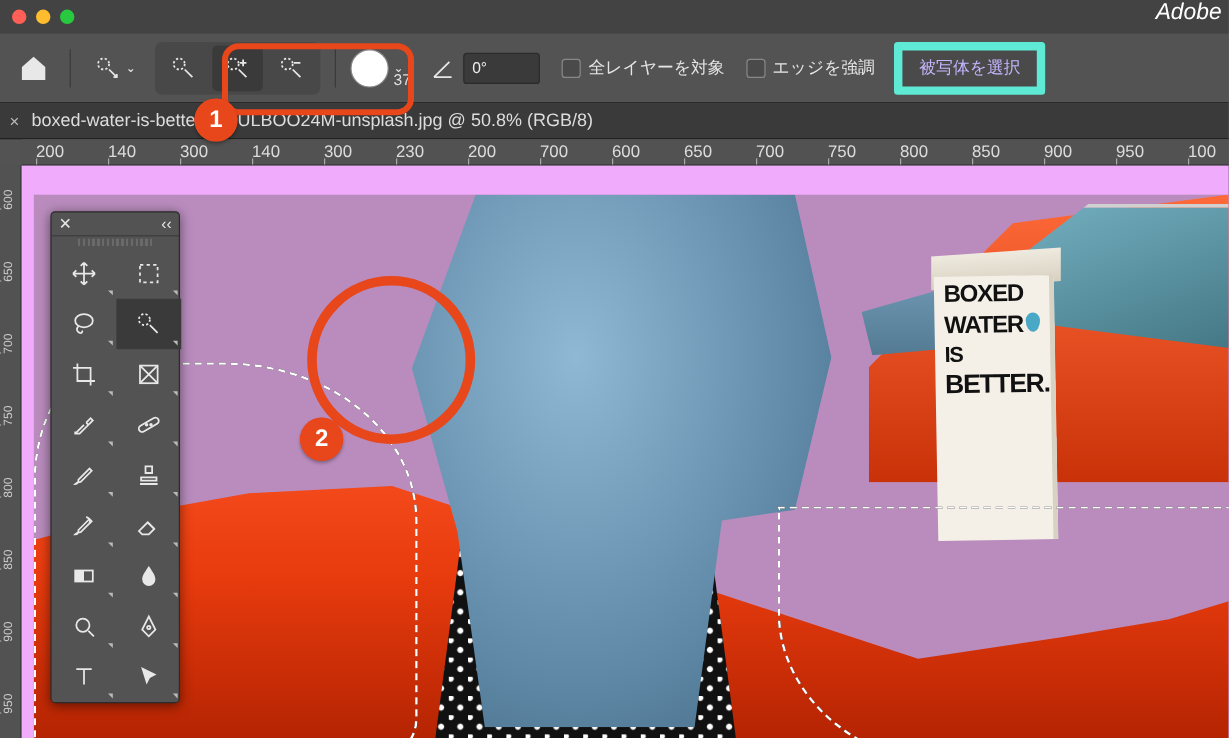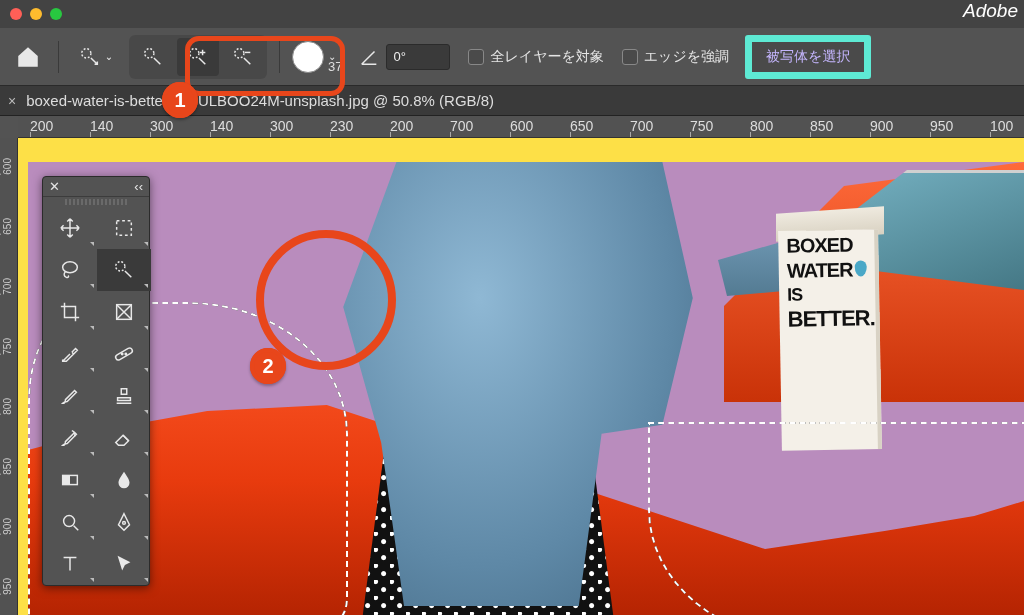--- a/index.html
+++ b/index.html
@@ -88,21 +88,21 @@
     position:absolute; left:0; top:138px; bottom:0; width:18px;
     background:#525252; border-right:1px solid #333;
     color:#ccc; font-size:11px;
   }
   .v-tick { position:absolute; left:2px; writing-mode: vertical-rl; transform: rotate(180deg); font-size:10px;}
   .v-tick::after{ content:""; position:absolute; left:12px; top:0; width:5px; height:1px; background:#aaa;}
 
   
   .canvas-area {
     position:absolute; left:18px; top:138px; right:0; bottom:0;
-    background:#fde047; overflow:hidden;
+    background:#f0abfc; overflow:hidden;
   }
   .photo {
     position:absolute; left:10px; top:24px; right:0; bottom:0;
     overflow:hidden;
   }
   .sky { position:absolute; inset:0; background:#b98cbd;}
   .car-body {
     position:absolute; left:0; right:0; bottom:0; height:300px;
     background: linear-gradient(180deg,#ff5a2a 0%, #e83b0e 55%, #b52402 100%);
     clip-path: polygon(0% 45%, 8% 38%, 18% 32%, 30% 30%, 74% 78%, 86% 72%, 95% 67%, 100% 62%, 100% 100%, 0% 100%);

